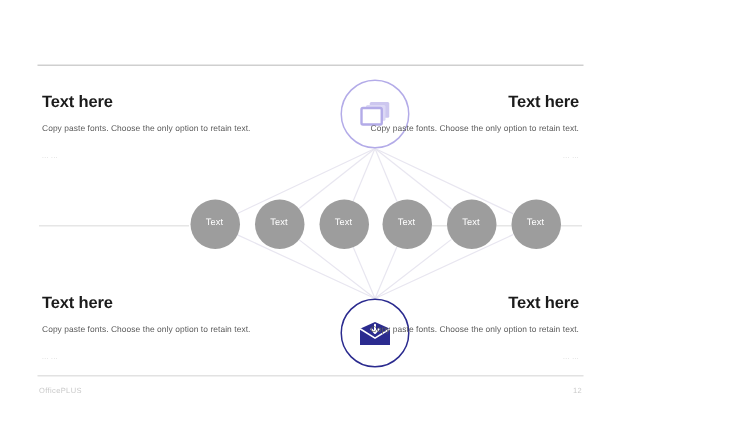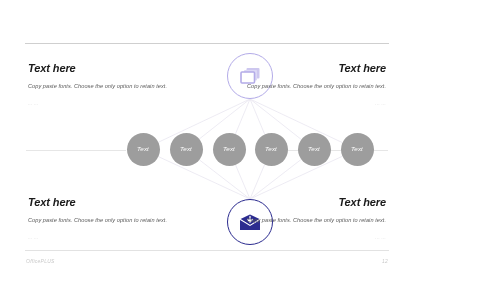--- a/index.html
+++ b/index.html
@@ -10,21 +10,20 @@
   body {
     font-family: "Liberation Sans", sans-serif;
     -webkit-font-smoothing: antialiased;
   }
   #slide {
     position: relative;
     width: 414px;
     height: 281px;
     background: #ffffff;
     overflow: hidden;
-    font-style: italic;
   }
 
   
   .rule {
     position: absolute;
     height: 1px;
     background: #cfcfcf;
   }
   .rule.top    { left: 25px;  right: 25px;  top: 43px; }
   .rule.bottom { left: 25px;  right: 25px;  top: 250px; background: #e2e2e2; }

